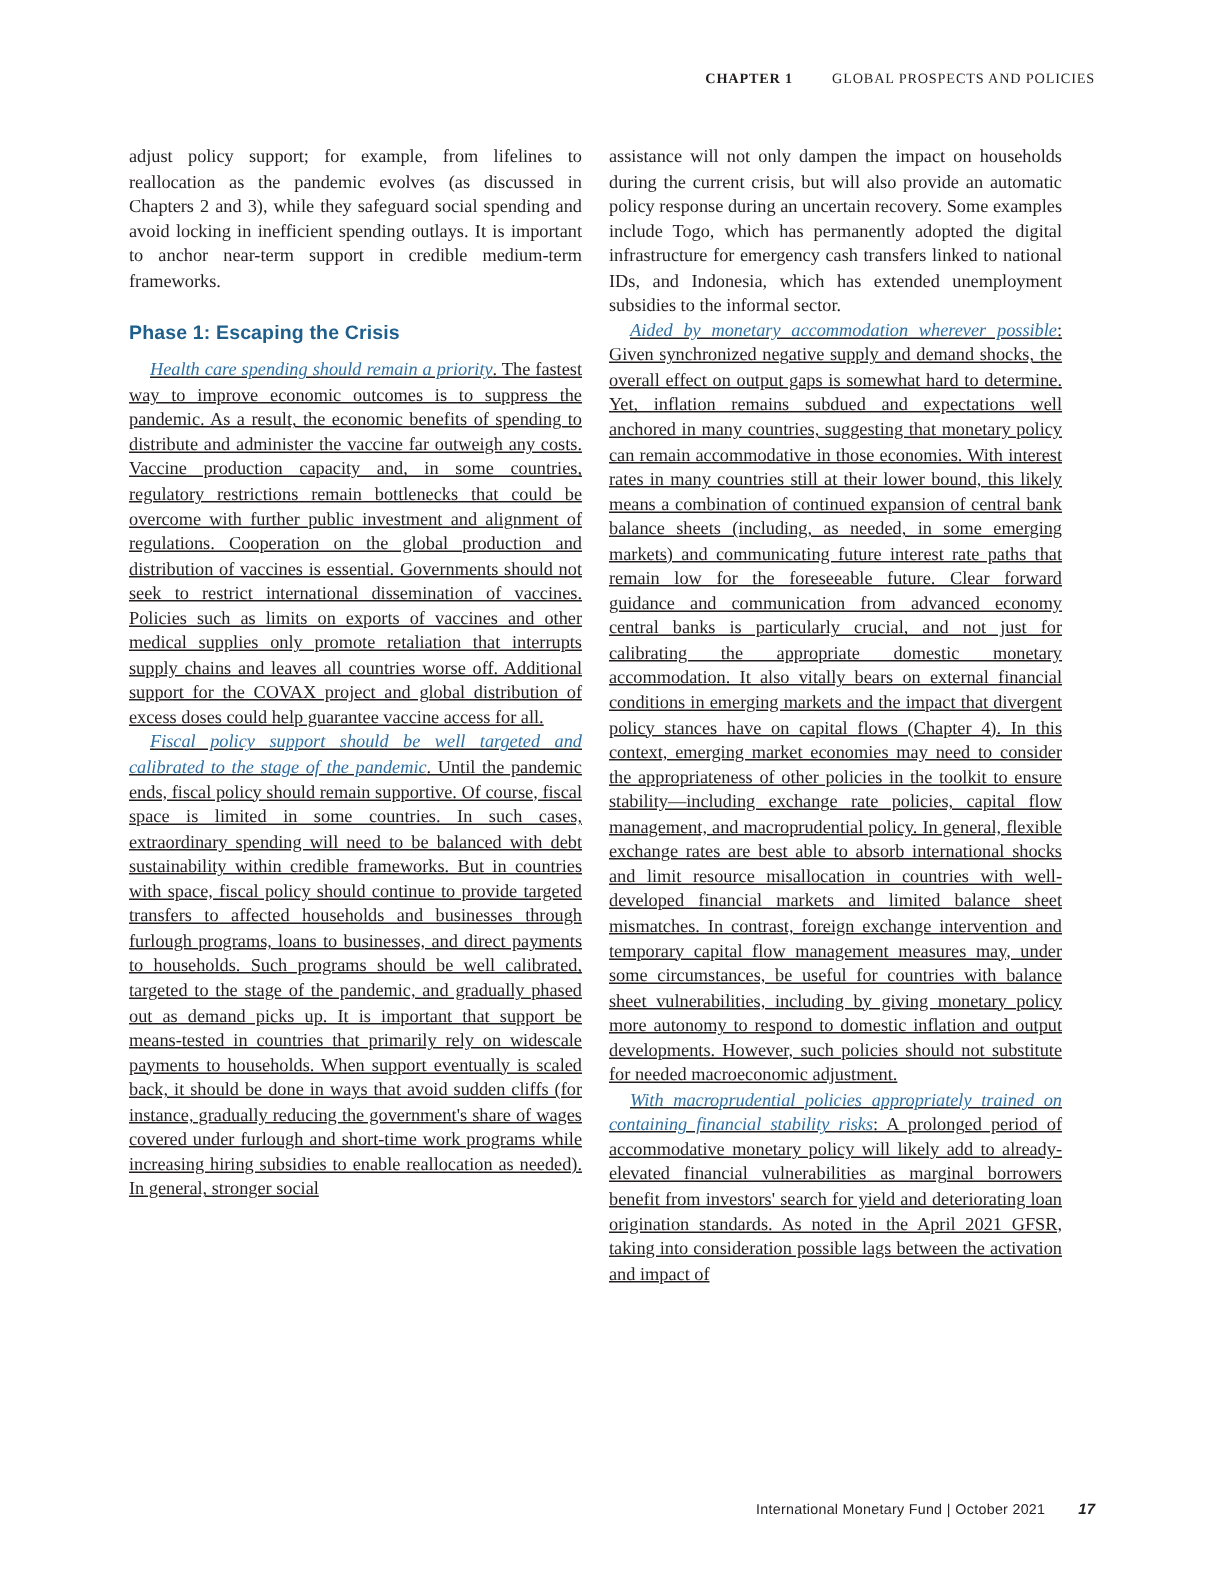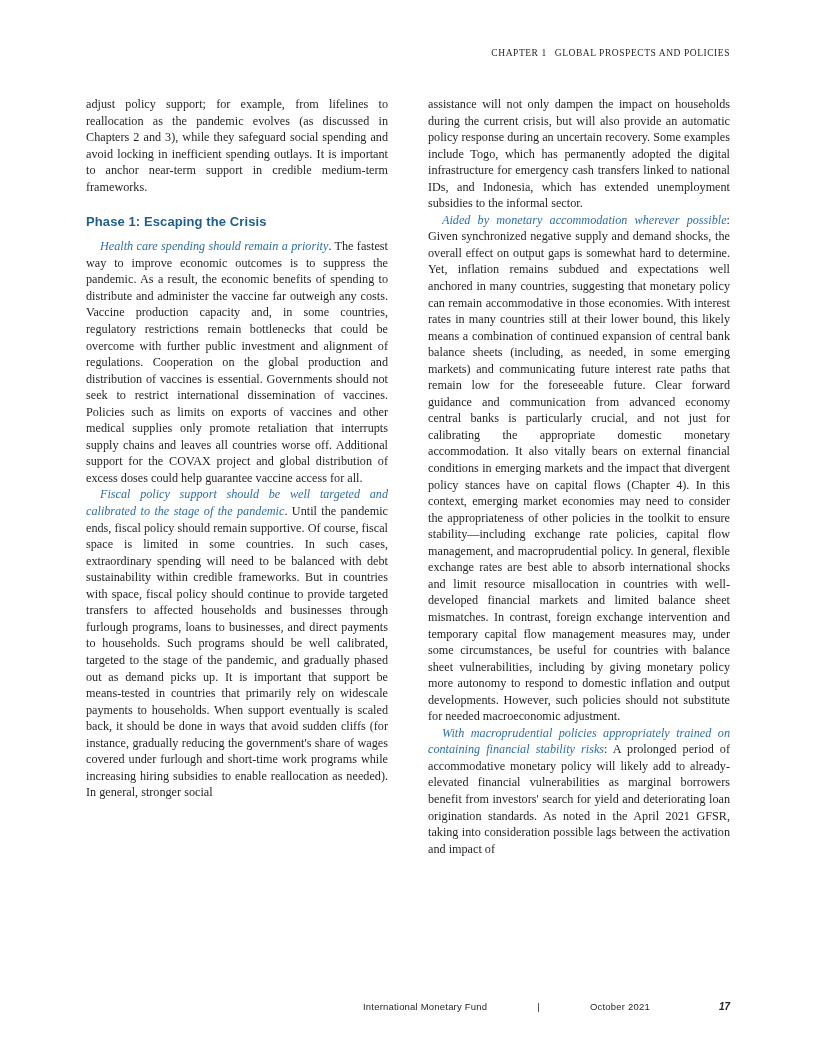--- a/index.html
+++ b/index.html
@@ -25,48 +25,49 @@
     top: 48px;
     right: 86px;
     font-family: "Liberation Serif", serif;
     font-size: 9.5px;
     letter-spacing: 0.55px;
     color: #231f20;
     text-transform: uppercase;
     white-space: nowrap;
   }
   .running-head .chapter-label {
-    font-weight: normal;
+    font-weight: bold;
   }
   .running-head .chapter-title {
     font-weight: normal;
-    margin-left: 8px;
+    margin-left: 26px;
   }
   .columns {
     position: absolute;
     top: 96px;
     left: 86px;
     right: 86px;
     bottom: 92px;
     display: flex;
-    gap: 40px;
+    gap: 18px;
   }
   .col {
     width: 302px;
     font-size: 12.2px;
     line-height: 16.55px;
     text-align: justify;
     text-justify: inter-word;
     hyphens: manual;
   }
   .col p {
     margin: 0;
   }
   .col p.indent {
     text-indent: 14px;
+    text-decoration: underline;
   }
   .section-heading {
     font-family: "Liberation Sans", sans-serif;
     font-weight: bold;
     font-size: 13px;
     line-height: 18px;
     color: #1f5f8b;
     margin: 18px 0 7px 0;
     letter-spacing: 0.1px;
   }
@@ -77,21 +78,20 @@
   .footer {
     position: absolute;
     left: 86px;
     right: 86px;
     bottom: 44px;
     display: flex;
     align-items: baseline;
     justify-content: flex-end;
     font-size: 10.5px;
     color: #231f20;
-    gap: 47px;
   }
   .footer .imf-line {
     font-family: "Liberation Sans", sans-serif;
     font-size: 9.5px;
     letter-spacing: 0.2px;
   }
   .footer .sep {
     margin: 0 3px;
   }
   .footer .page-number {

